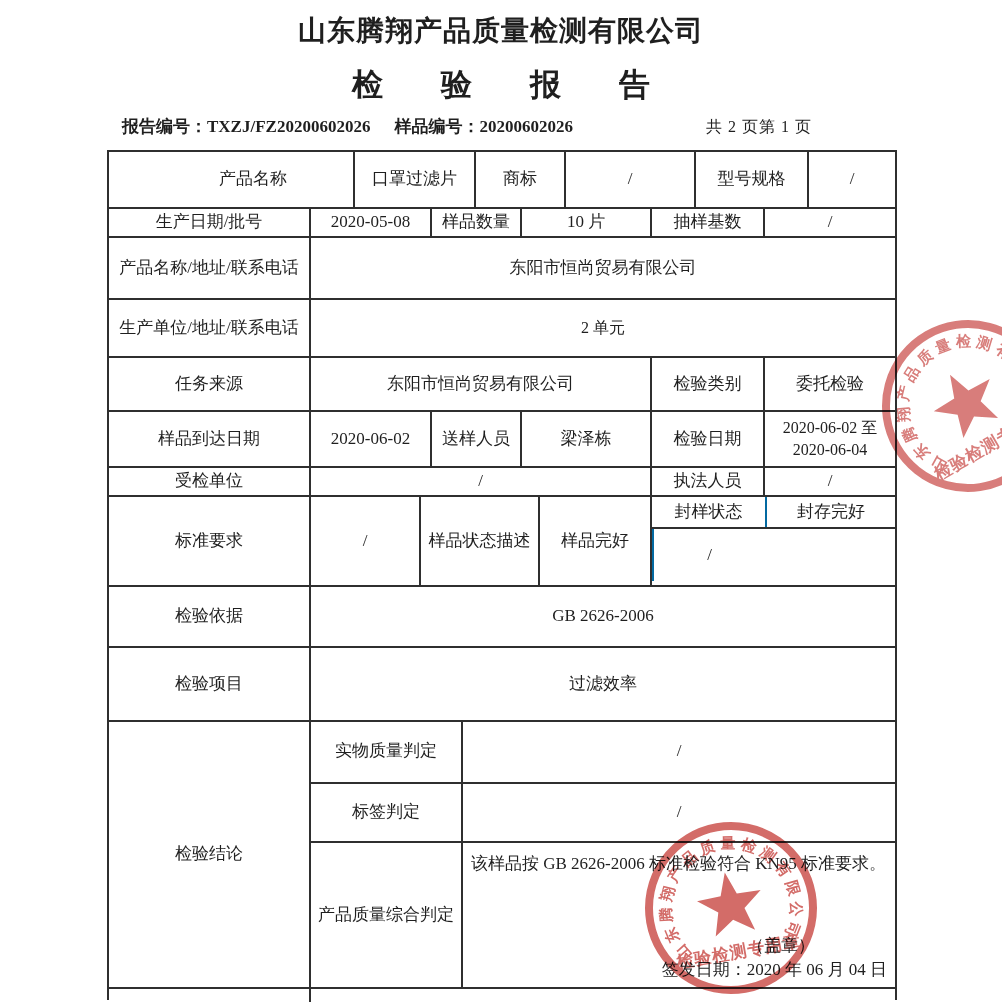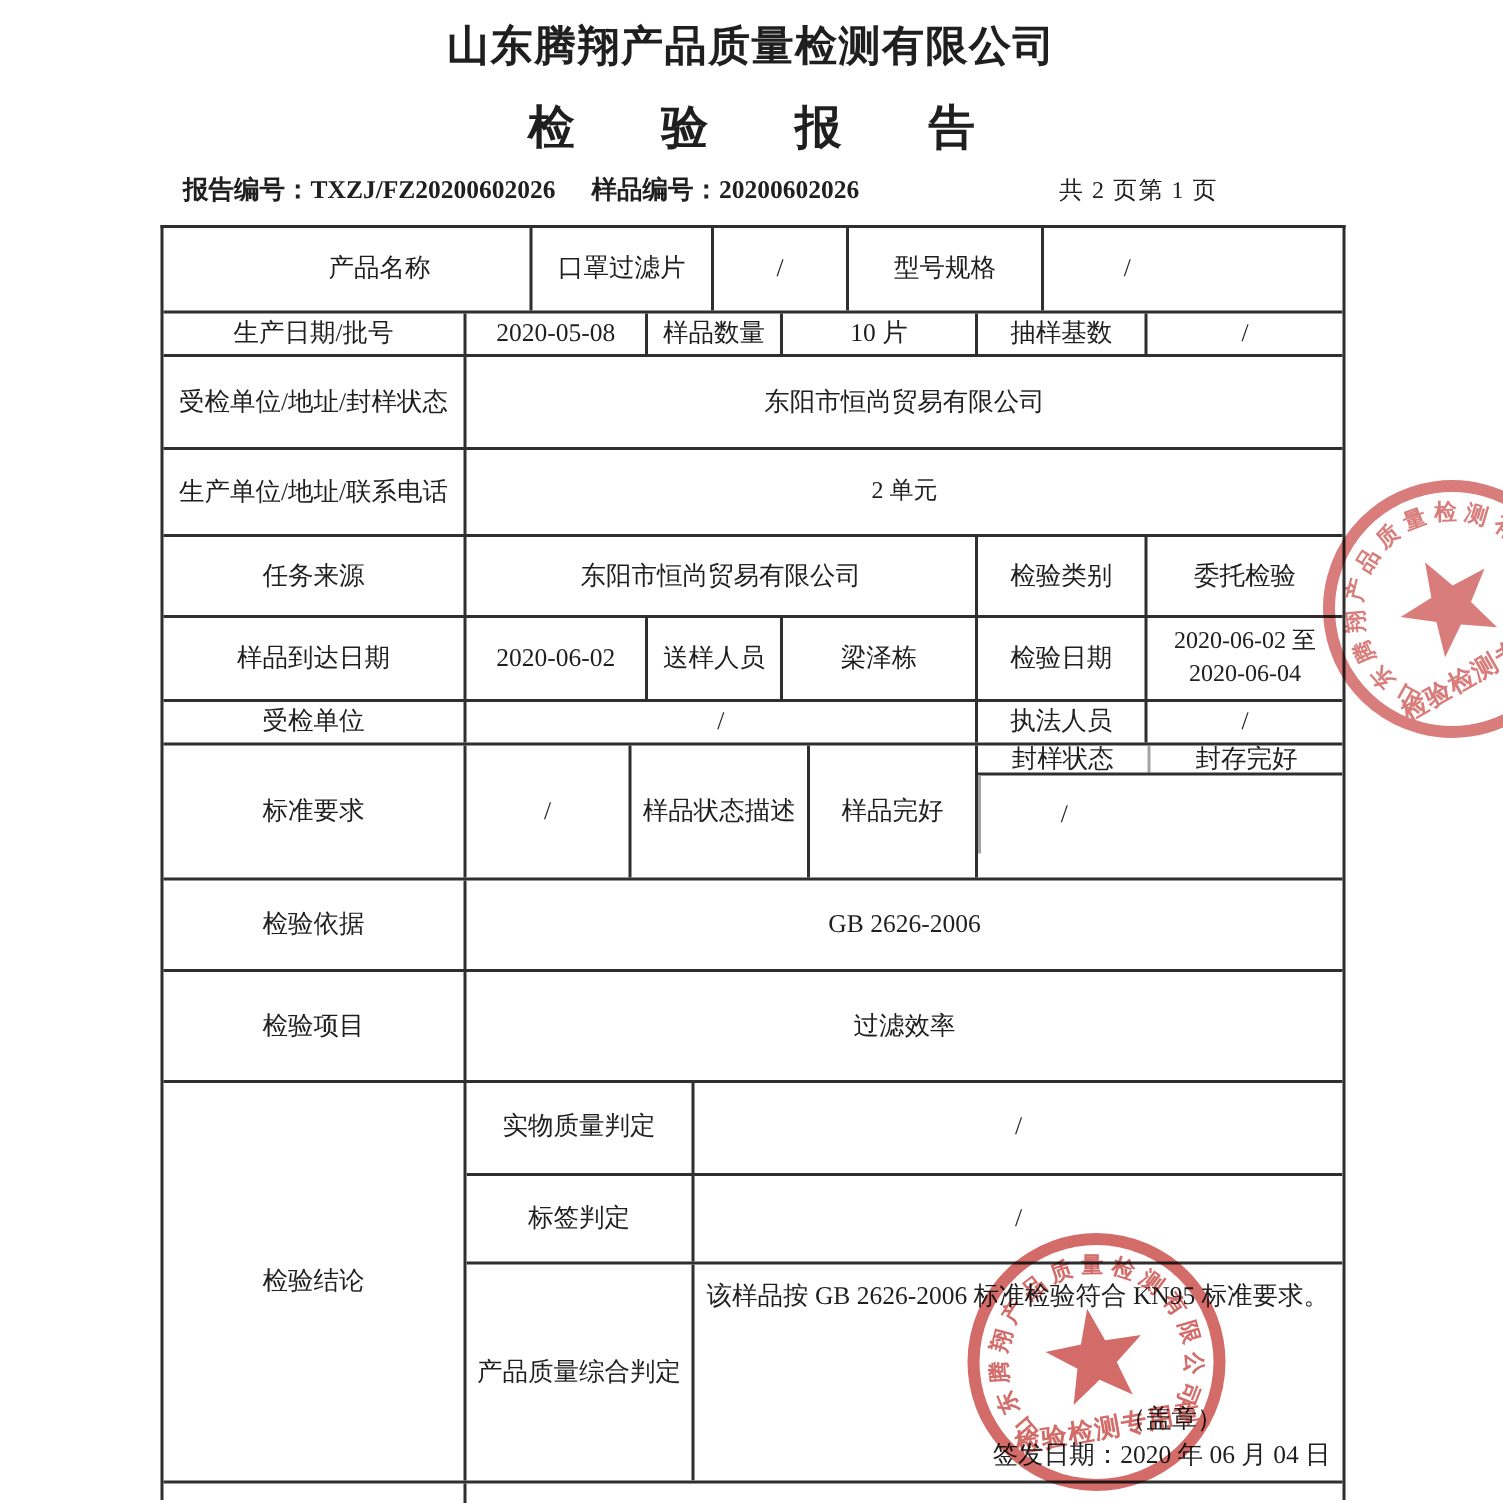--- a/index.html
+++ b/index.html
@@ -38,22 +38,22 @@
   .cols11{grid-template-columns:200px 1fr;}
   .r1{height:55px;padding-left:44px;} .r2{height:29px;} .r3{height:62px;} .r4{height:58px;}
   .r5{height:54px;} .r6{height:56px;} .r7{height:29px;} .r8{height:90px;}
   .r9{height:61px;} .r10{height:74px;} .r11{height:267px;} .r12{height:15px;}
   .small-line{font-size:16px;white-space:nowrap;}
   
   .sub-block{display:flex;flex-direction:column;padding:0;align-items:stretch;justify-content:flex-start;}
   .sub-row{display:grid;grid-template-columns:113px 1fr;box-sizing:border-box;border-top:2px solid #2f2f2f;}
   .sub-block .sub-row:first-child{border-top:none;}
   .sub-row .cell:first-child{border-left:none;}
-  .sub-row .cell:last-child{border-left:2px solid #a3a3a3;}
-  .sr1{height:18px;} .sr2{height:54px;}
+  .sub-row .cell:last-child{border-left:2px solid #0369a1;}
+  .sr1{height:30px;} .sr2{height:54px;}
   
   .concl-block{display:flex;flex-direction:column;padding:0;align-items:stretch;justify-content:flex-start;}
   .concl-row{display:grid;grid-template-columns:150px 1fr;box-sizing:border-box;border-top:2px solid #2f2f2f;}
   .concl-block .concl-row:first-child{border-top:none;}
   .concl-row .cell:first-child{border-left:none;}
   .concl-row .cell:last-child{border-left:2px solid #2f2f2f;}
   .cr1{height:60px;border-radius:19px;} .cr2{height:60px;} .cr3{height:147px;}
   .concl-content{position:relative;}
   .concl-text{position:absolute;top:10px;left:8px;right:2px;text-align:left;font-size:17px;white-space:nowrap;}
   .seal-note{position:absolute;top:92px;left:284px;font-size:17px;}
@@ -84,36 +84,37 @@
   <div class="info-line">
     <span>报告编号：</span><span>TXZJ/FZ20200602026</span><span class="gap">样品编号：</span><span>20200602026</span>
   </div>
   <div class="pagination">共 2 页第 1 页</div>
 
   <div class="report-table">
 
     <div class="t-row cols6 r1">
       <div class="cell">产品名称</div>
       <div class="cell">口罩过滤片</div>
+      <div class="cell">商标</div>
       <div class="cell">/</div>
       <div class="cell">型号规格</div>
       <div class="cell">/</div>
     </div>
 
     <div class="t-row cols6 r2">
       <div class="cell">生产日期/批号</div>
       <div class="cell">2020-05-08</div>
       <div class="cell">样品数量</div>
       <div class="cell">10 片</div>
       <div class="cell">抽样基数</div>
       <div class="cell">/</div>
     </div>
 
     <div class="t-row cols2 r3">
-      <div class="cell">受检单位/地址/封样状态</div>
+      <div class="cell">产品名称/地址/联系电话</div>
       <div class="cell">东阳市恒尚贸易有限公司</div>
     </div>
 
     <div class="t-row cols2 r4">
       <div class="cell">生产单位/地址/联系电话</div>
       <div class="cell">
         <div class="small-line">2 单元</div>
       </div>
     </div>
 

